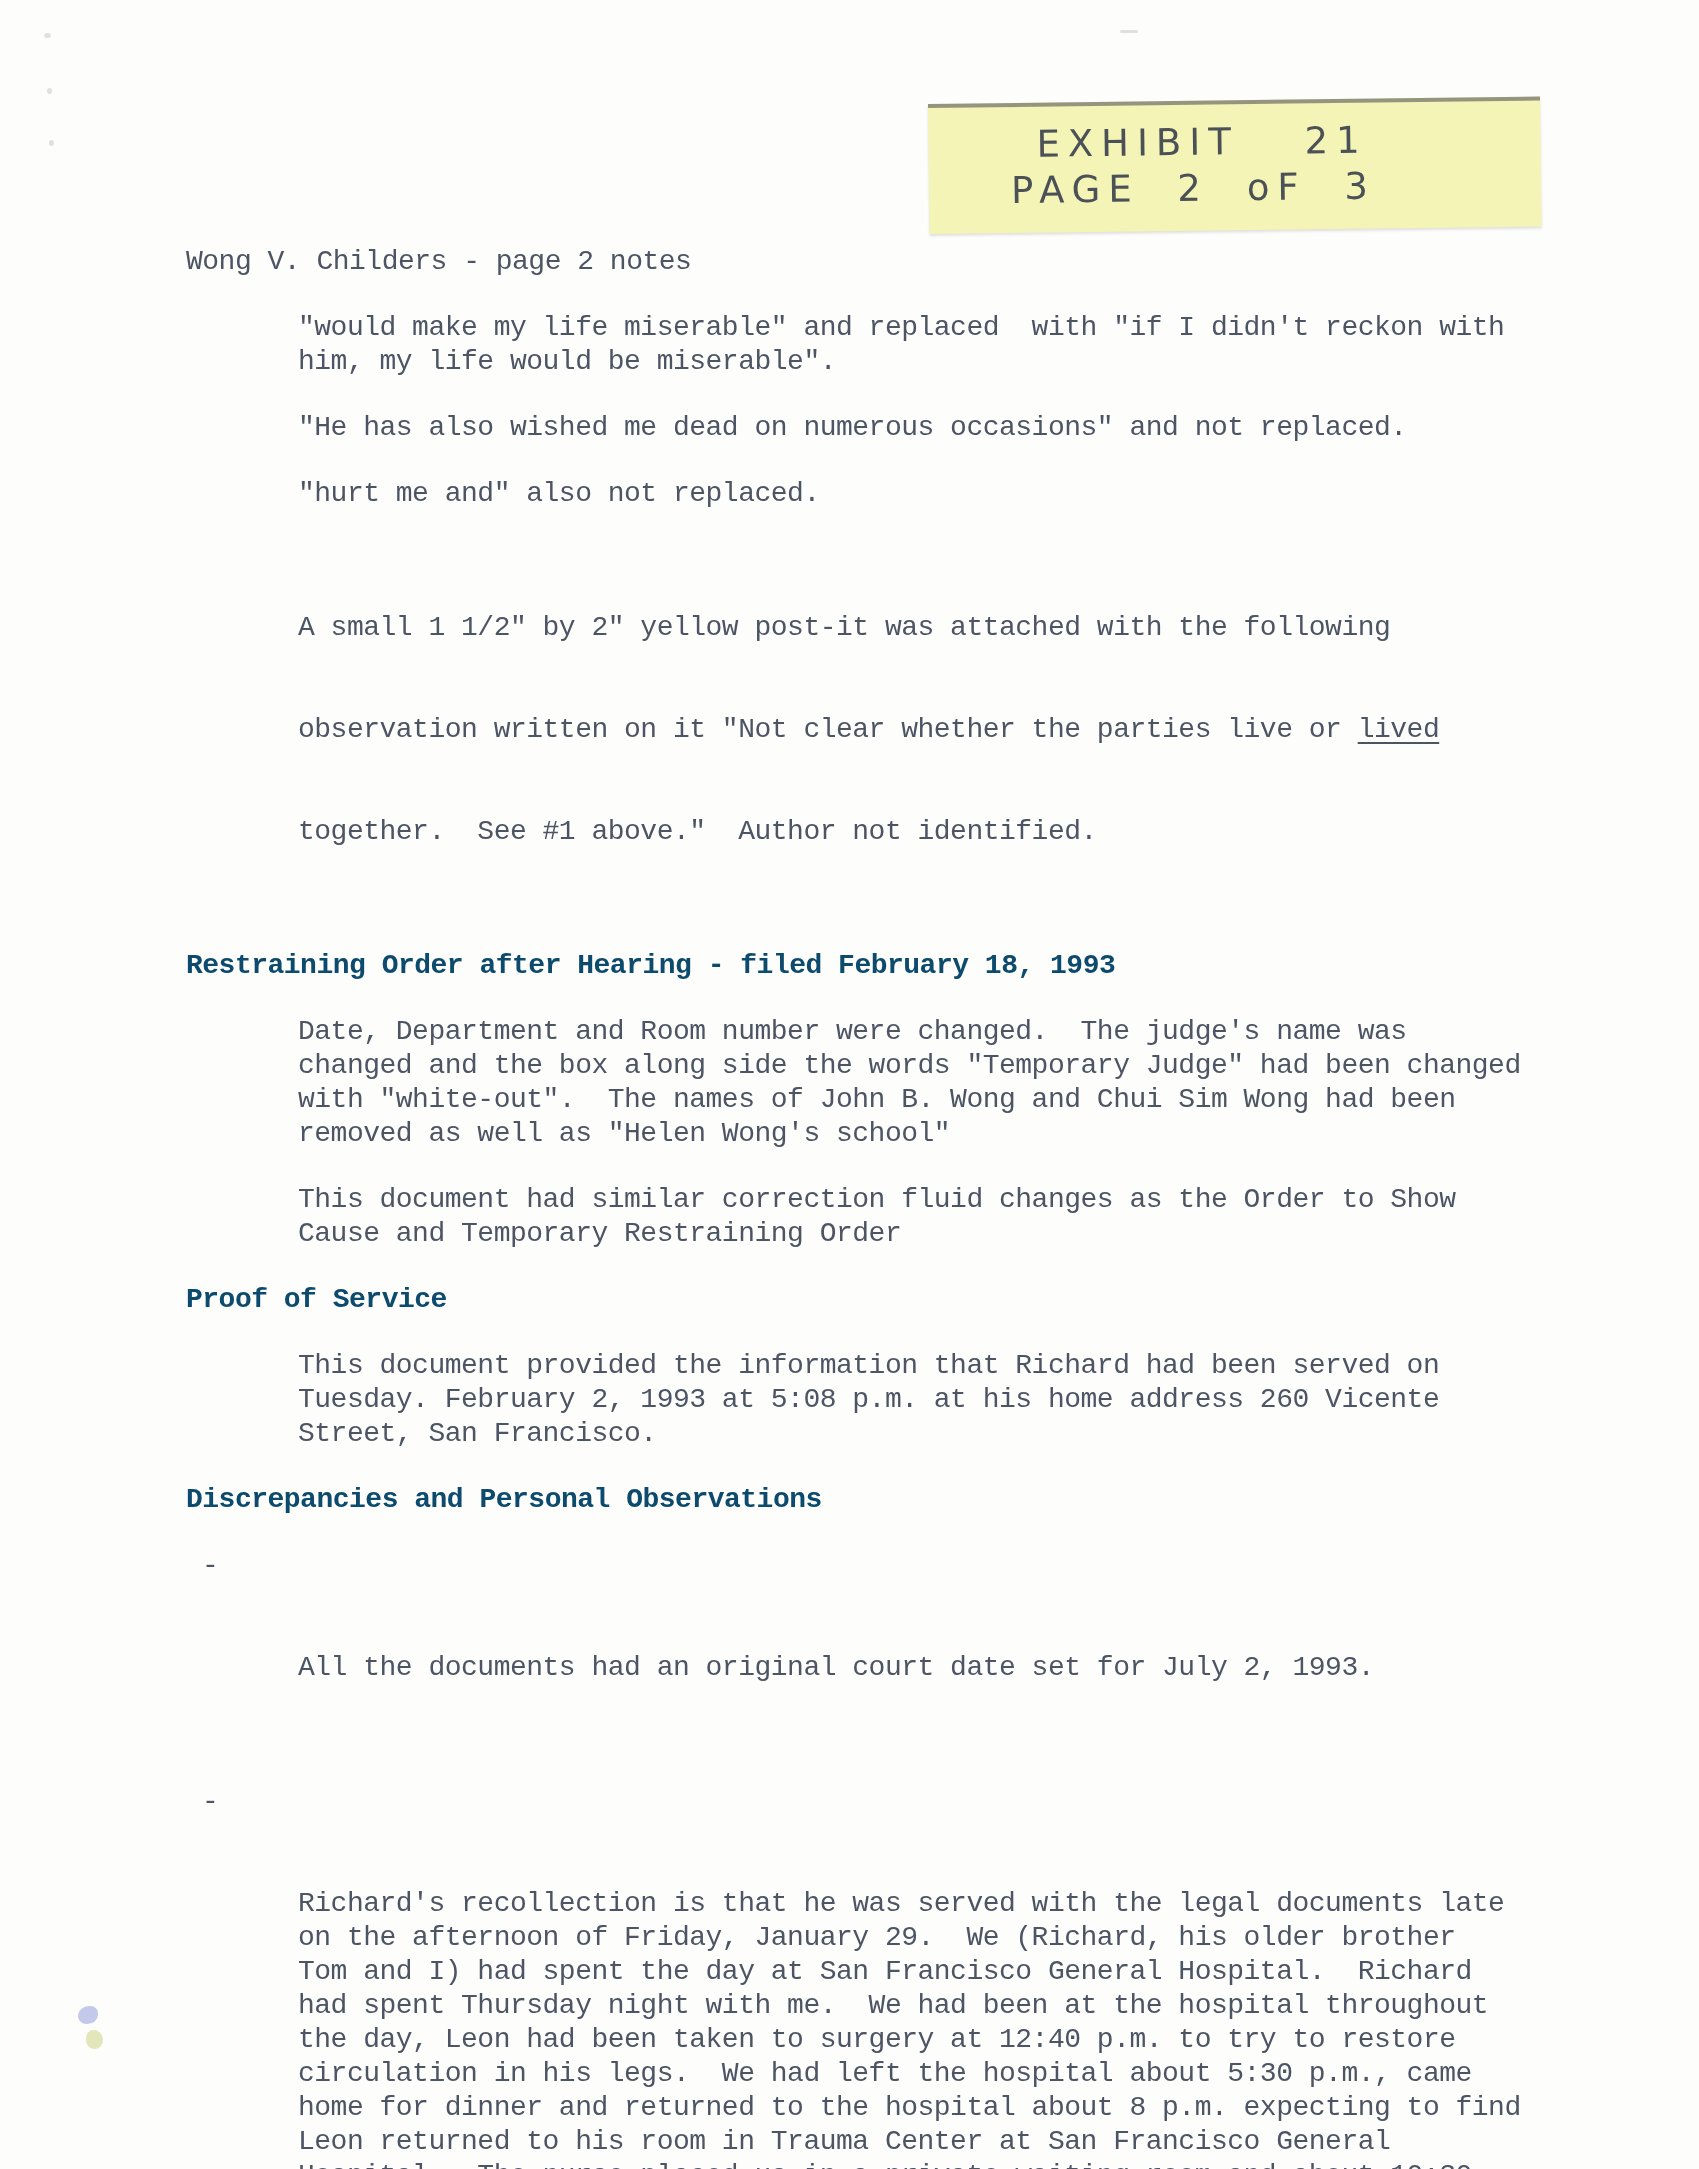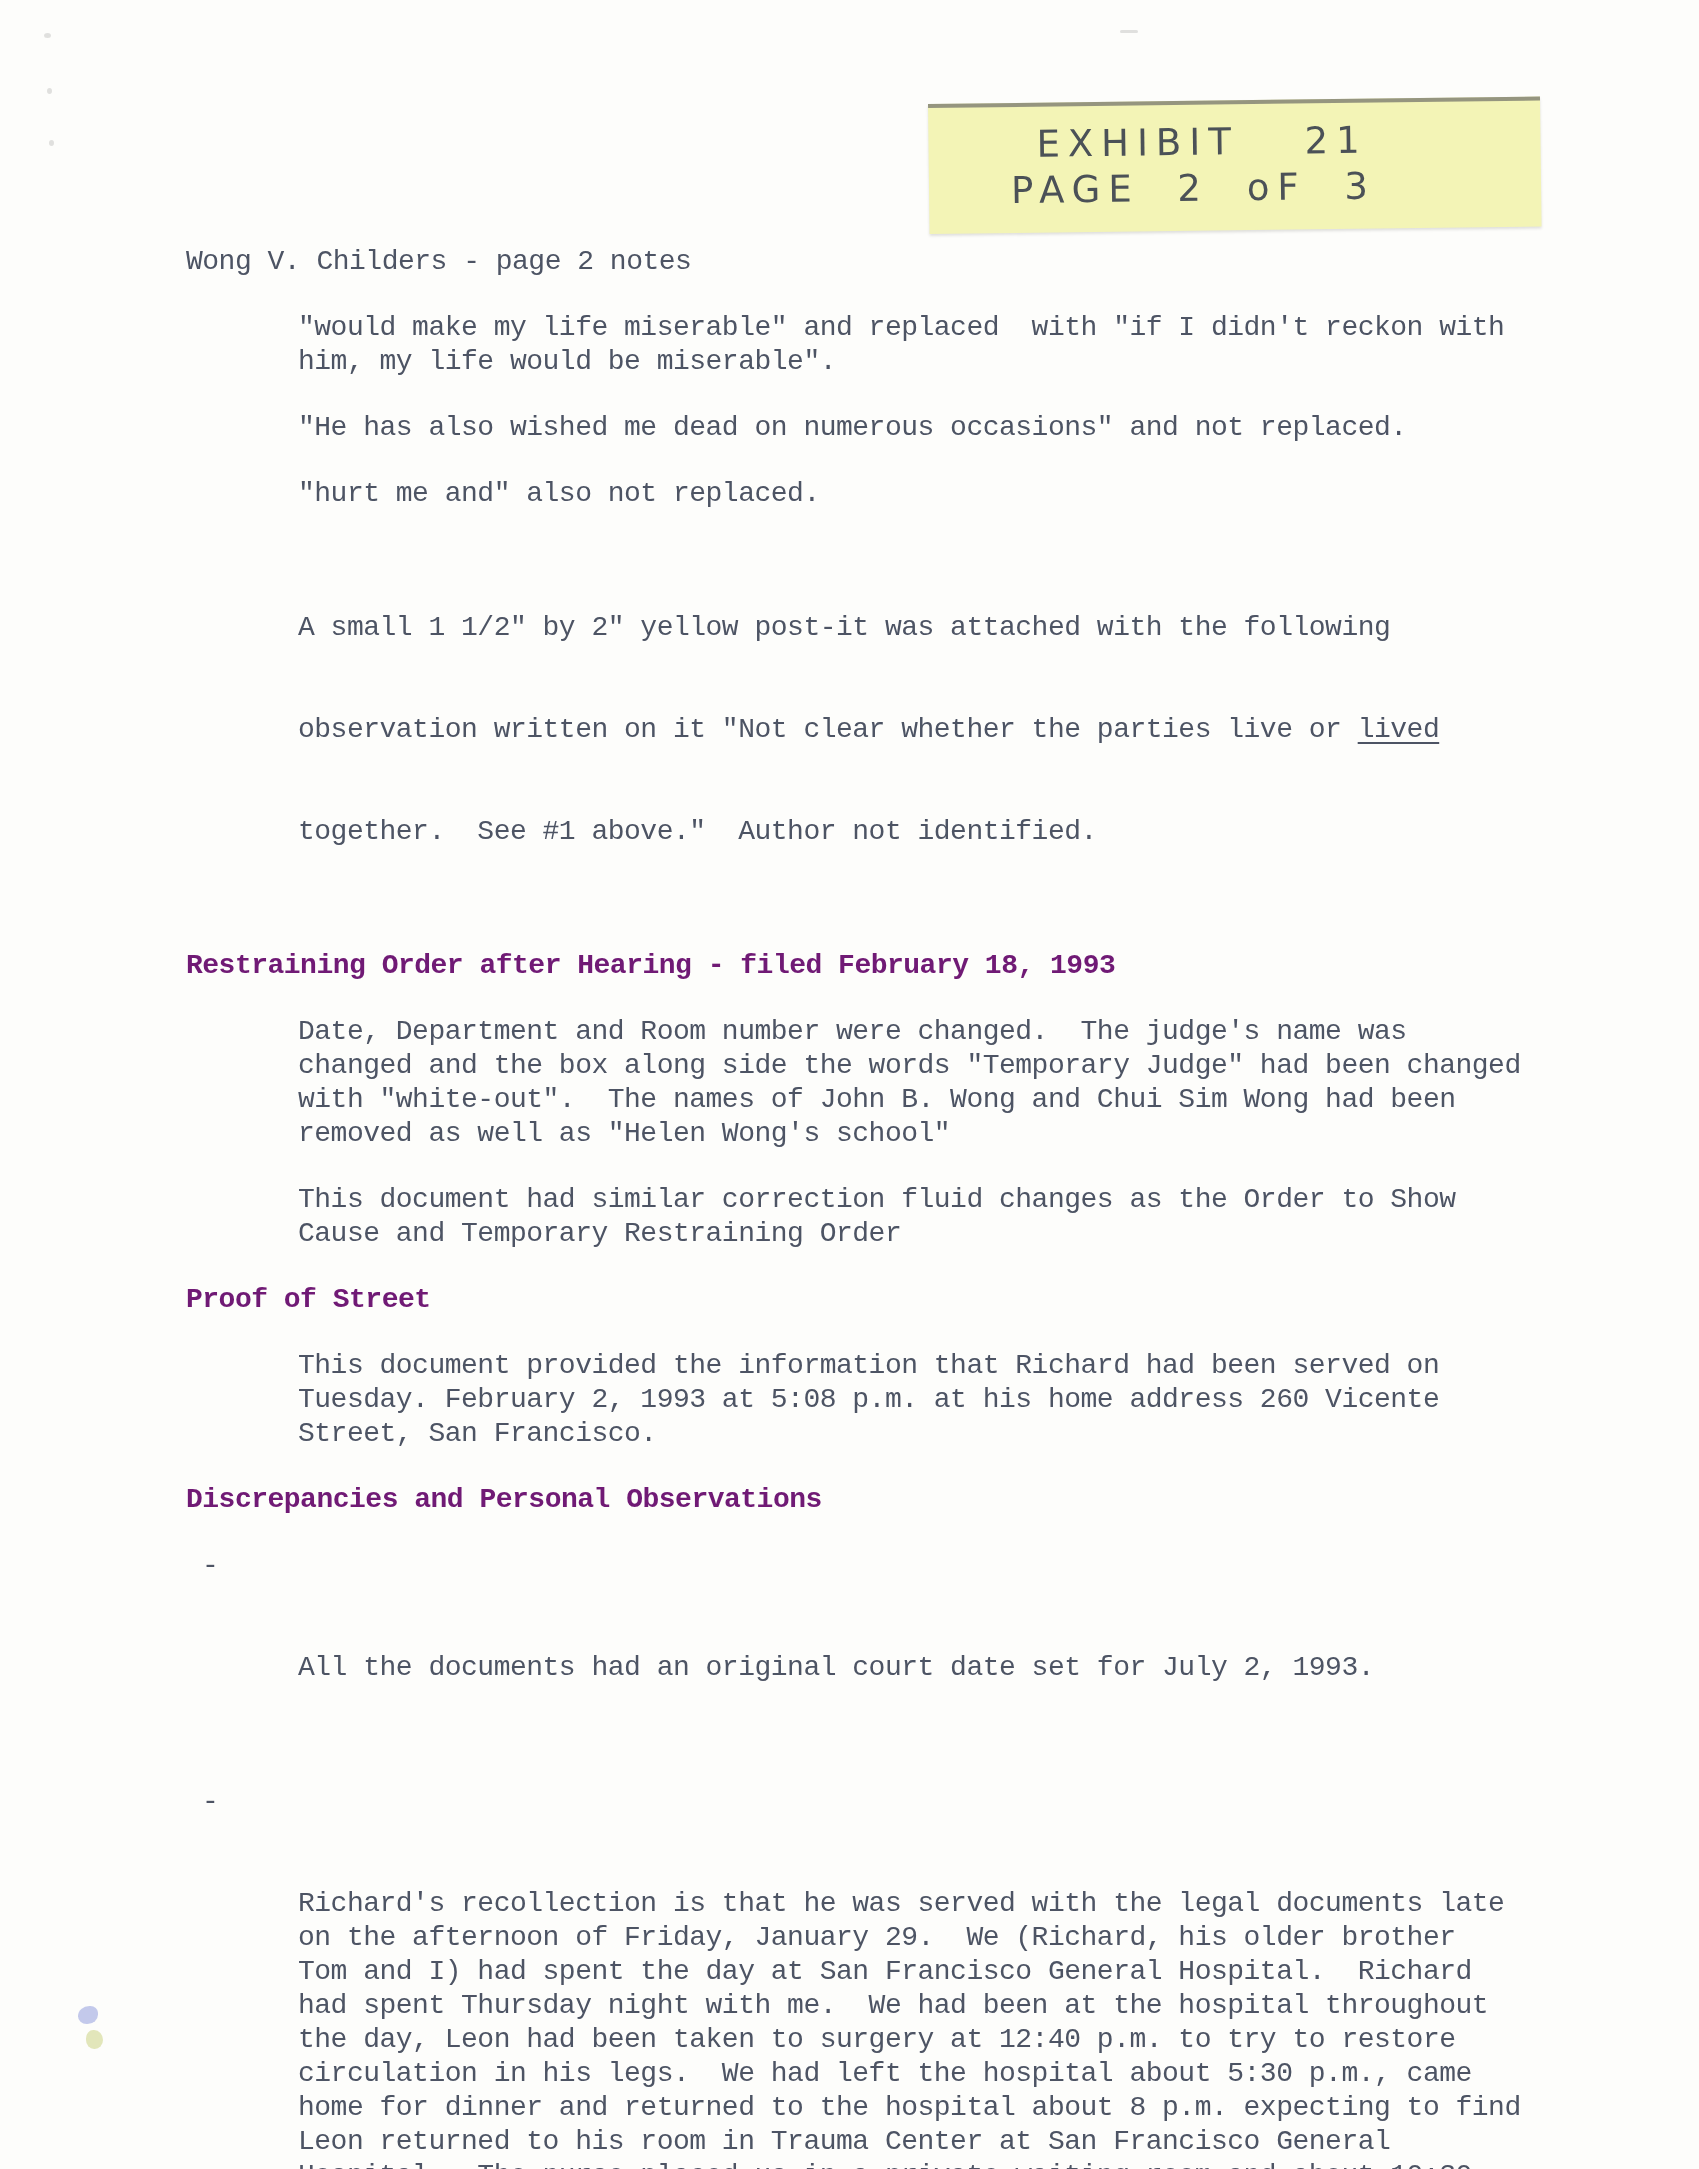--- a/index.html
+++ b/index.html
@@ -20,21 +20,21 @@
   }
   .block {
     margin: 0 0 32px 3px;
     font-size: 28px;
     line-height: 34px;
     letter-spacing: -0.5px;
     white-space: pre;
     font-family: Liberation Mono, monospace;
   }
   .title { margin-left: 186px; }
-  .h { margin-left: 186px; font-weight: bold; color: #701a75; }
+  .h { margin-left: 186px; font-weight: bold; color: #0c4a6e; }
   .p { margin-left: 298px; }
   .dash { position: relative; }
   .dashmark { position: absolute; left: -96px; top: 0; }
   .underline {
     text-decoration: underline;
     text-decoration-thickness: 2px;
     text-underline-offset: 5px;
     text-align: center;
   }
   .postit {
@@ -117,21 +117,21 @@
     <div class="block h">Restraining Order after Hearing - filed February 18, 1993</div>
 
     <div class="block p">Date, Department and Room number were changed.  The judge's name was
 changed and the box along side the words "Temporary Judge" had been changed
 with "white-out".  The names of John B. Wong and Chui Sim Wong had been
 removed as well as "Helen Wong's school"</div>
 
     <div class="block p">This document had similar correction fluid changes as the Order to Show
 Cause and Temporary Restraining Order</div>
 
-    <div class="block h">Proof of Street</div>
+    <div class="block h">Proof of Service</div>
 
     <div class="block p">This document provided the information that Richard had been served on
 Tuesday. February 2, 1993 at 5:08 p.m. at his home address 260 Vicente
 Street, San Francisco.</div>
 
     <div class="block h">Discrepancies and Personal Observations</div>
 
     <div class="block p dash">
       <span class="dashmark">-</span>
       <div>All the documents had an original court date set for July 2, 1993.</div>

